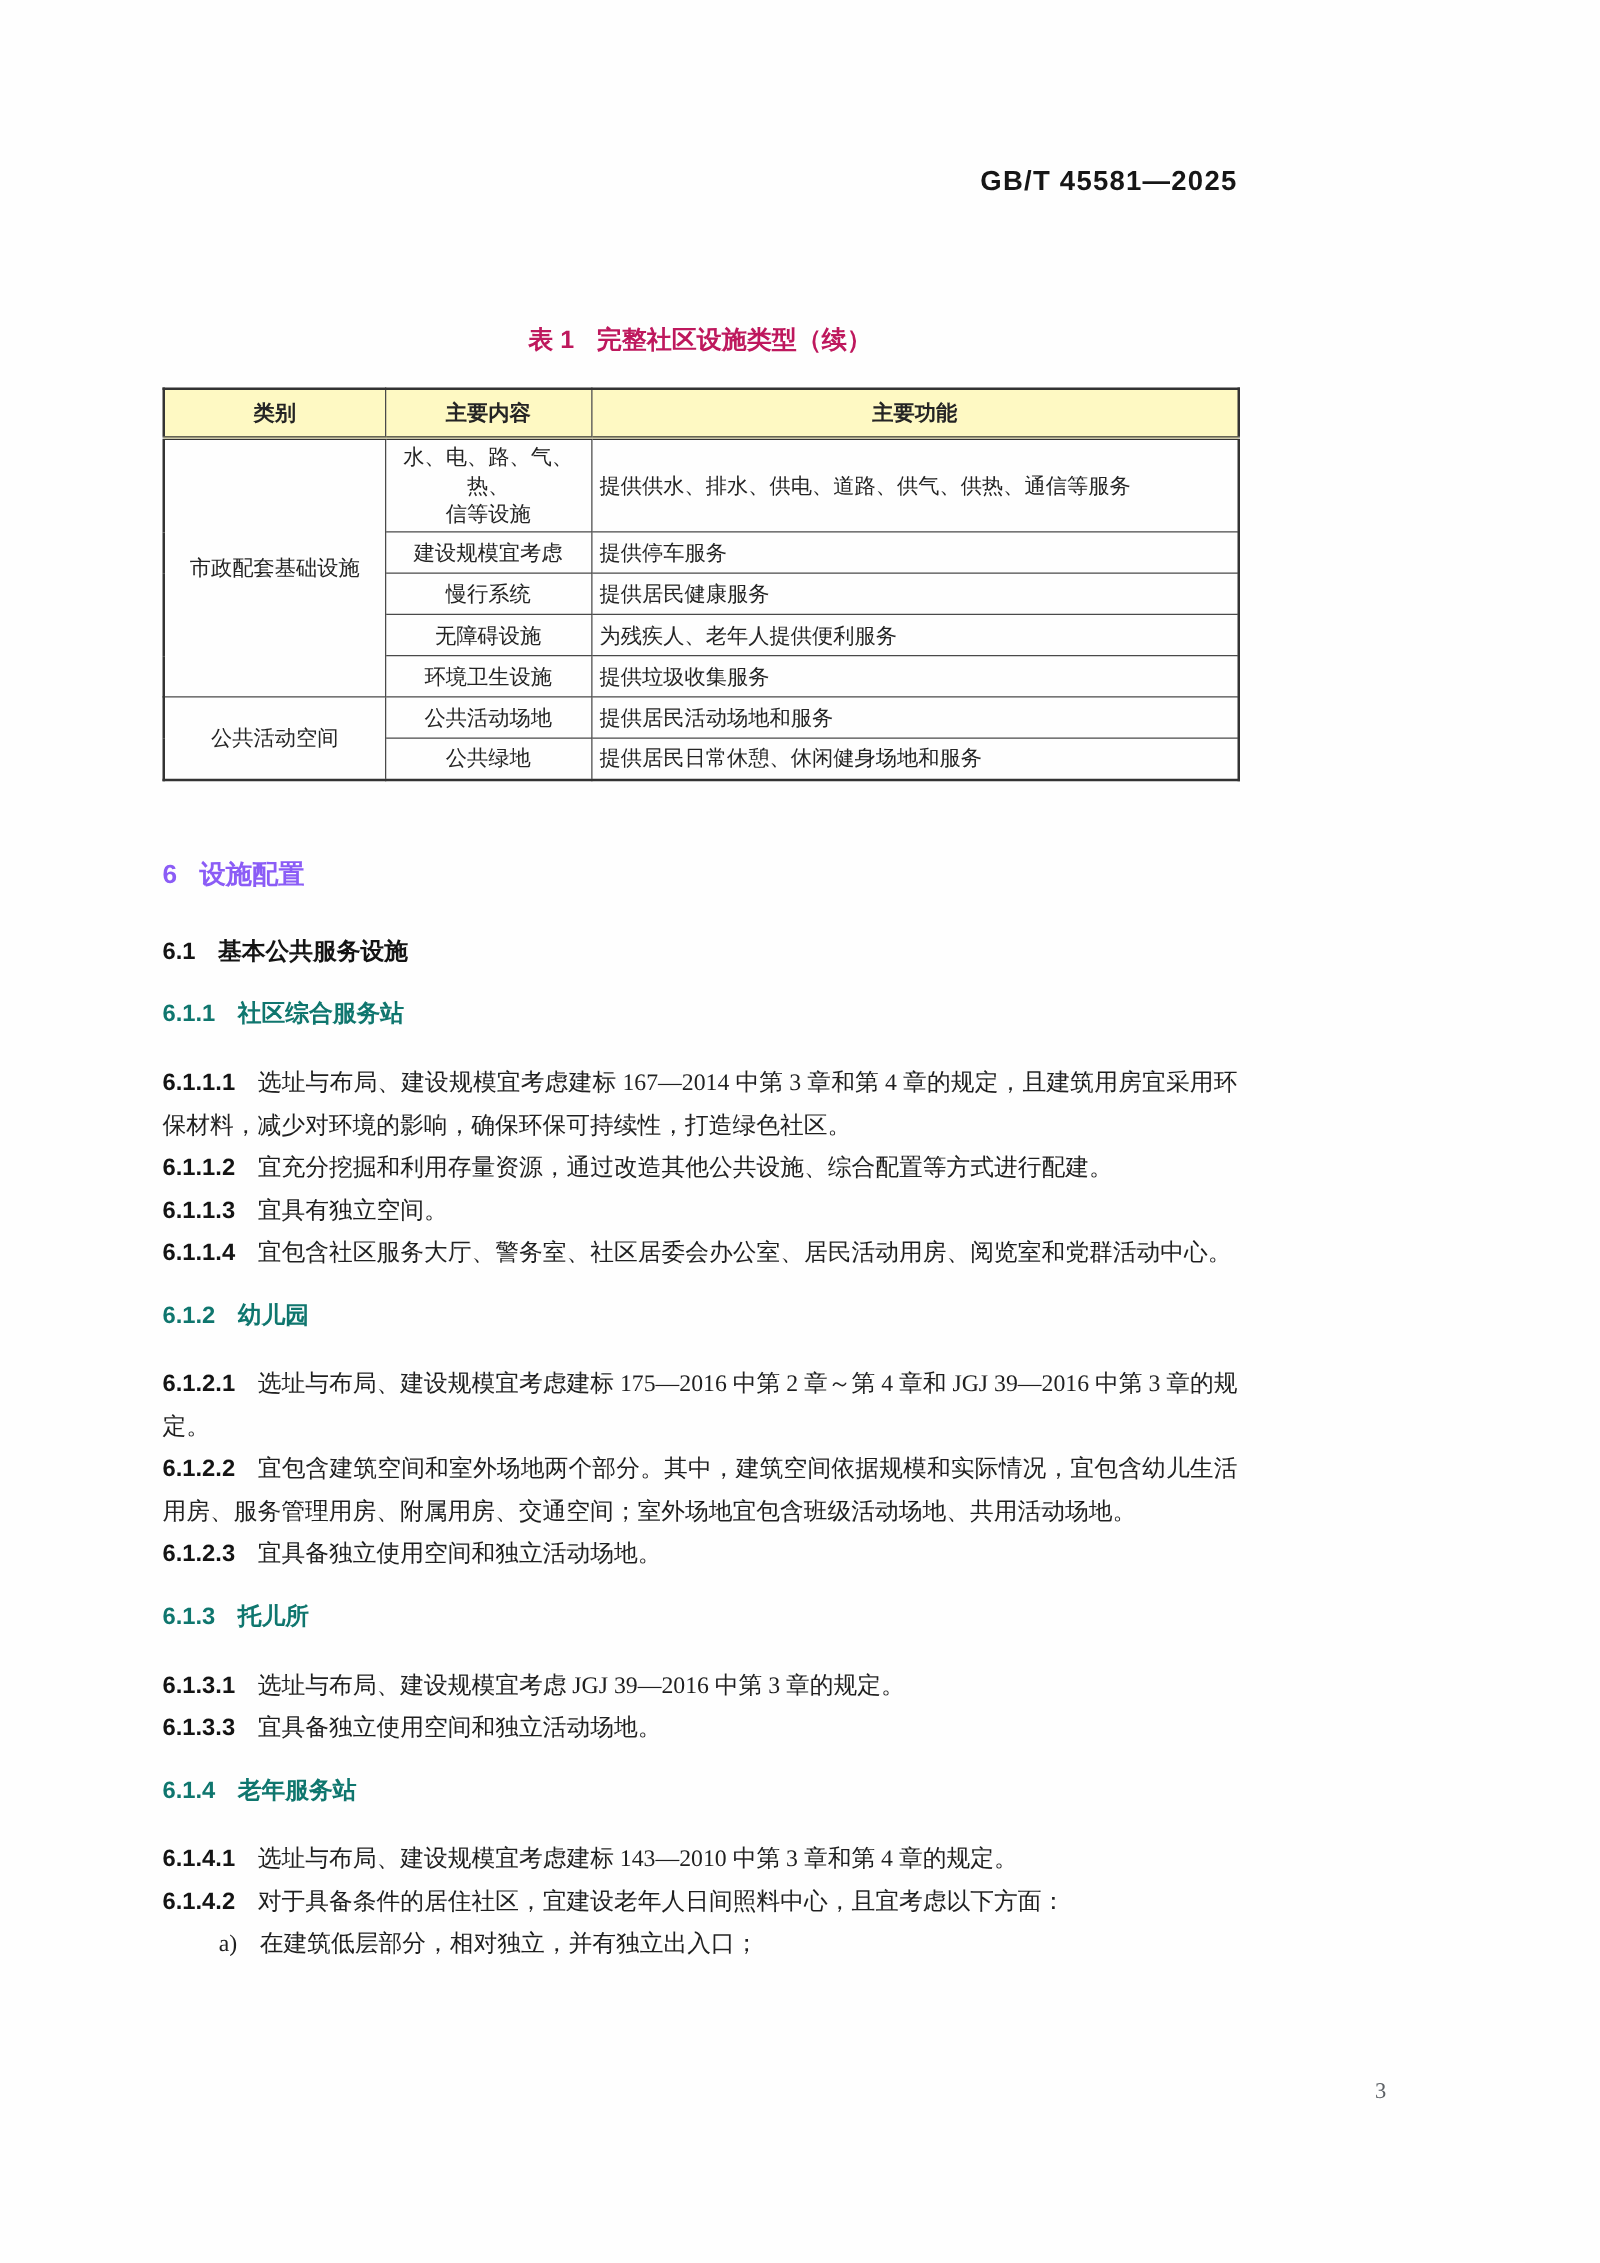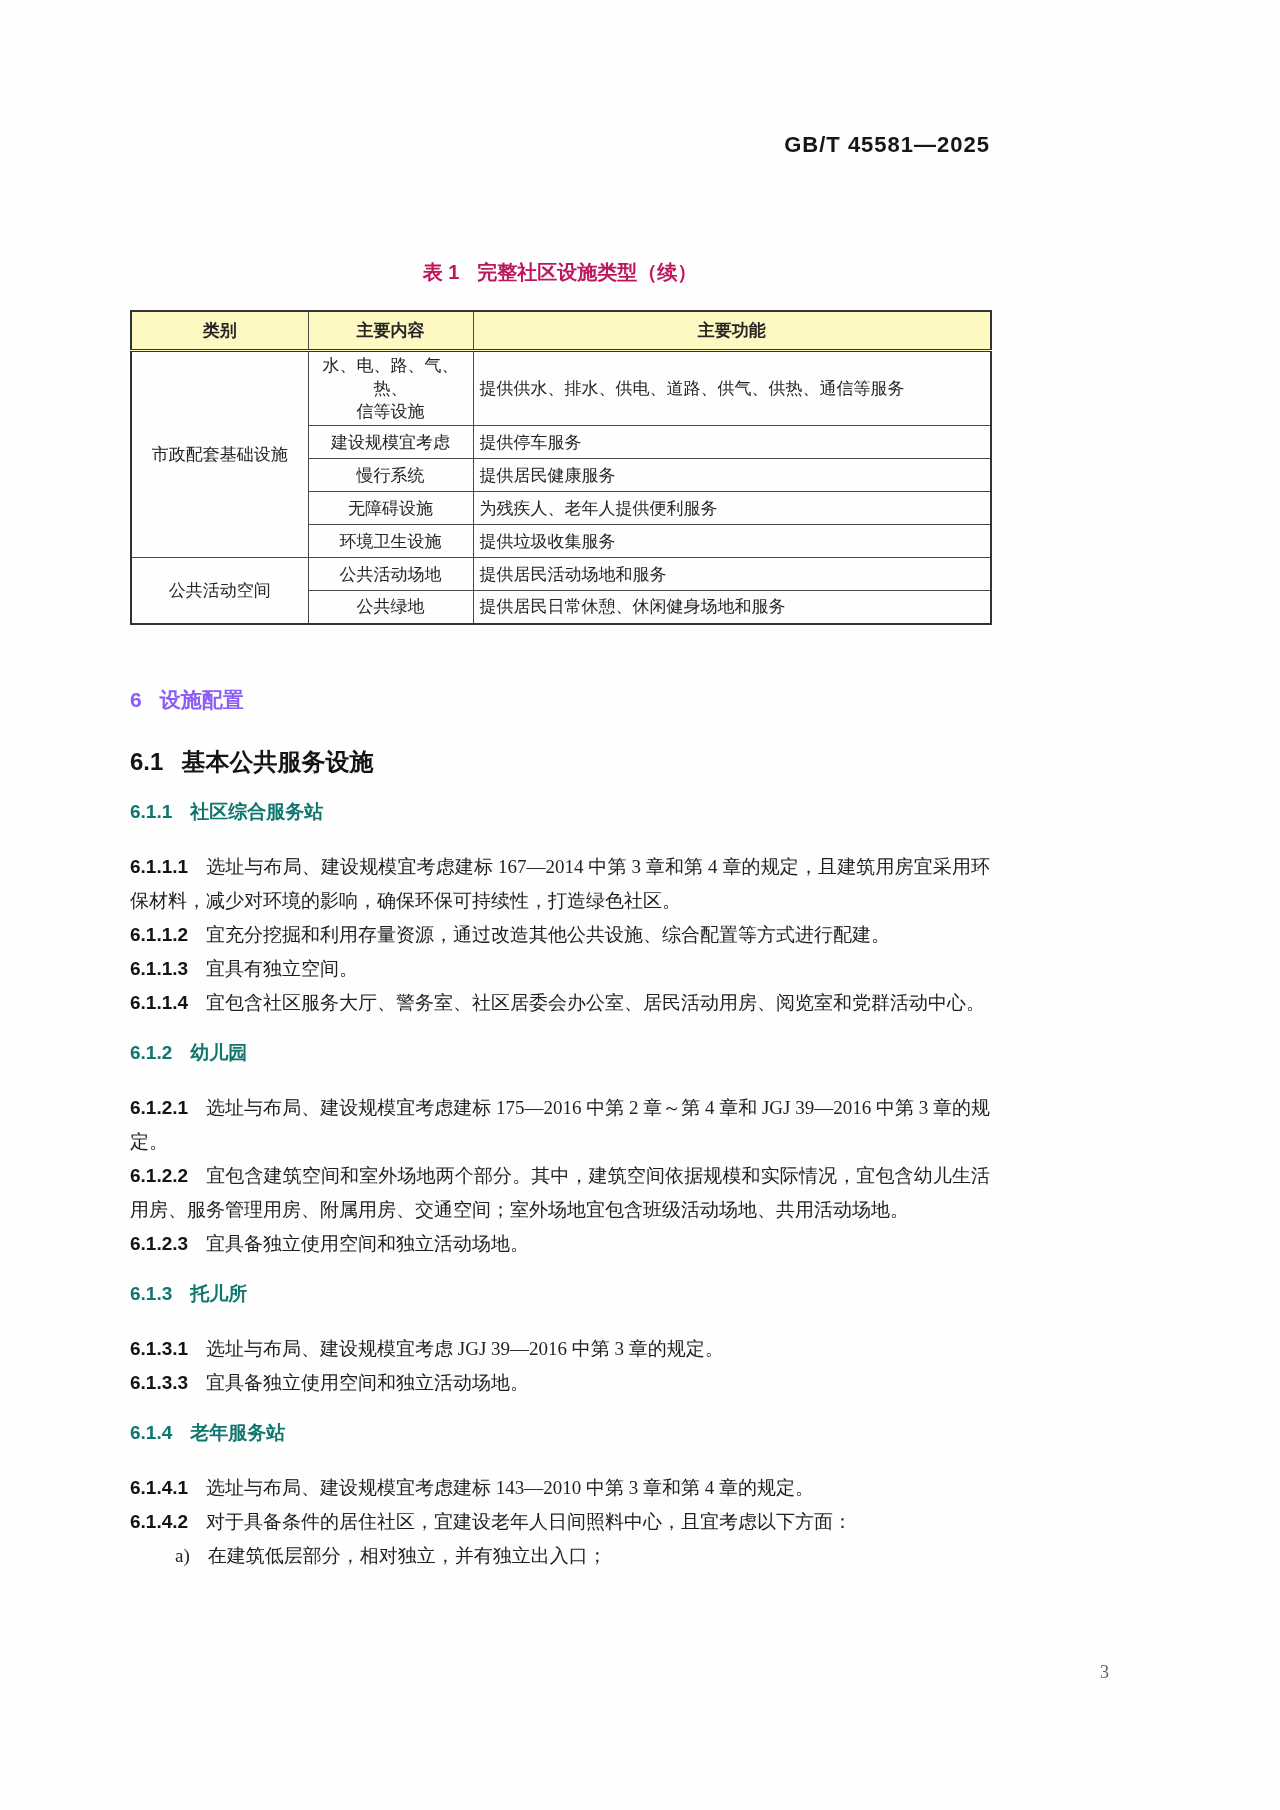--- a/index.html
+++ b/index.html
@@ -61,21 +61,21 @@
   tr.r-std{height:33px;}
   
   .h1{
     margin:58px 0 16px 0;
     font-family:"Liberation Sans","DejaVu Sans",sans-serif;
     font-weight:700;font-size:21px;color:#8b5cf6;line-height:34px;
   }
   .h2{
     margin:28px 0 0 0;
     font-family:"Liberation Sans","DejaVu Sans",sans-serif;
-    font-weight:700;font-size:24px;color:#141414;line-height:34px;
+    font-weight:700;font-size:19px;color:#141414;line-height:34px;
   }
   .h3{
     margin:16px 0 0 0;
     font-family:"Liberation Sans","DejaVu Sans",sans-serif;
     font-weight:700;font-size:19px;color:#0f766e;line-height:34px;
   }
   .h1 .num,.h2 .num,.h3 .num{margin-right:18px;}
   p.clause{
     margin:0;
     font-size:19px;

